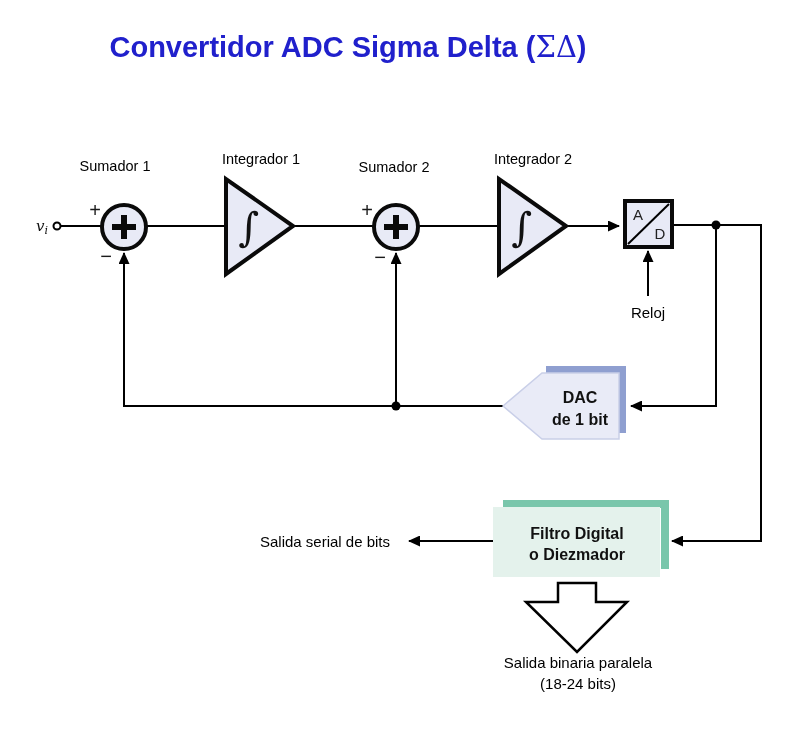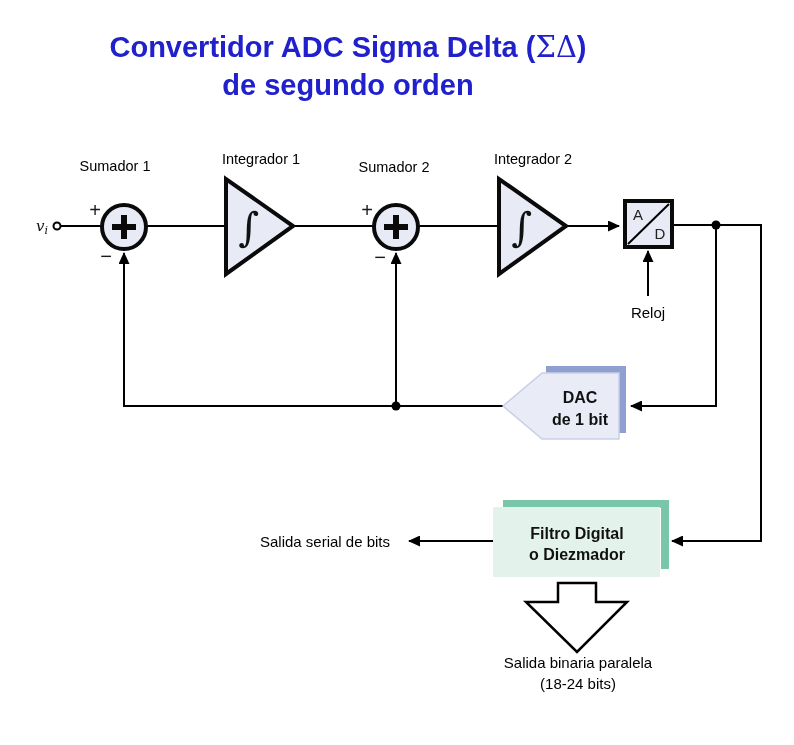--- a/index.html
+++ b/index.html
@@ -25,21 +25,20 @@
   .bigarrow{fill:#ffffff;stroke:#000;stroke-width:2.5;}
   .dot{fill:#000;}
 </style>
 </head>
 <body>
 
 <div id="stage">
 
   <div id="title">
     <div><span>Convertidor ADC Sigma Delta (</span><span class="mathsym">ΣΔ</span><span>)</span></div>
-    <div>de segundo orden</div>
   </div>
 
   <svg width="794" height="745" viewBox="0 0 794 745">
     <defs>
       <marker id="arr" markerUnits="userSpaceOnUse" markerWidth="12" markerHeight="11" refX="11" refY="5.5" orient="auto">
         <path d="M0,0 L12,5.5 L0,11 Z" fill="#000"></path>
       </marker>
     </defs>
 
     <path class="wire" d="M 60,226 H 102"></path>

